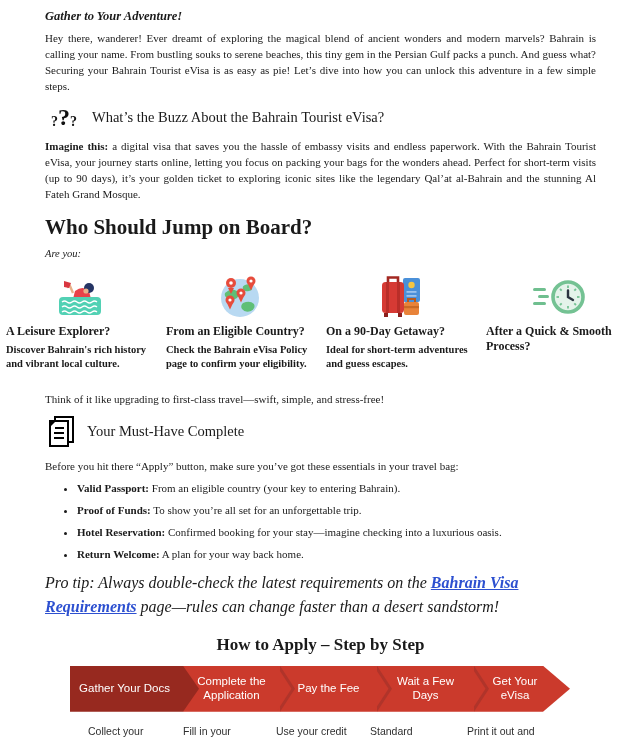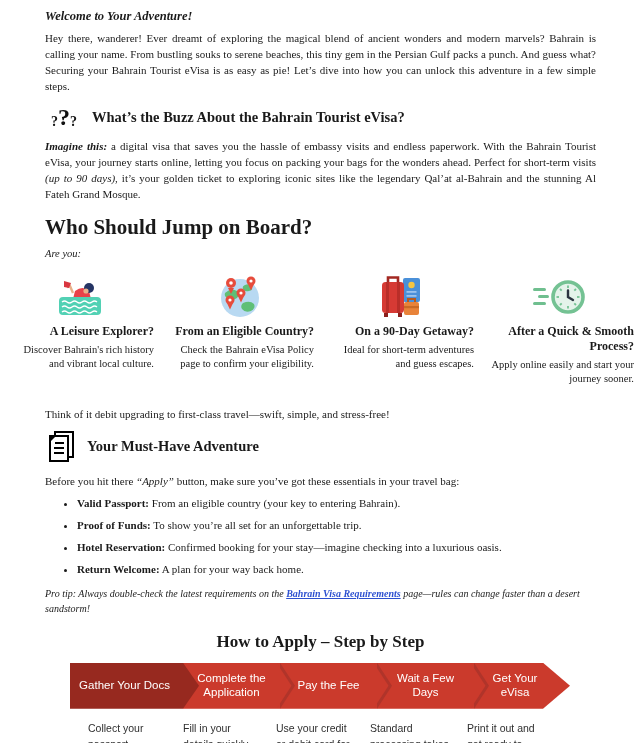--- a/index.html
+++ b/index.html
@@ -12,43 +12,43 @@
   }
   .content { padding:9px 44px 0 45px; }
 
   .intro-title { font-size:12.5px; font-weight:bold; font-style:italic; margin-bottom:7px; }
   .para { font-size:11px; line-height:1.45; text-align:justify; margin-bottom:9px; }
 
   .buzz-head { display:flex; align-items:center; gap:9px; margin:4px 0 8px 0; }
   .qmarks { display:flex; align-items:flex-start; font-weight:bold; color:#111; width:38px; justify-content:center; }
   .q-side { font-size:14px; transform:translateY(10px); }
   .q-big  { font-size:24px; }
-  .h2 { font-size:14.5px; font-weight:bold; }
+  .h2 { font-size:14.5px; font-weight:normal; }
 
   .who-title { font-size:21px; font-weight:bold; margin:12px 0 8px 0; }
   .are-you { font-size:10.5px; font-style:italic; margin-bottom:16px; }
 
   .cards { display:grid; grid-template-columns:repeat(4,1fr); column-gap:12px; margin:4px 6px 0 6px; }
-  .card { text-align:right; }
+  .card { text-align:left; }
   .card-icon { height:44px; display:flex; align-items:flex-end; justify-content:center; margin-bottom:5px; }
   .card-title { font-size:12px; font-weight:bold; line-height:1.25; margin-bottom:4px; }
-  .card-desc { font-size:10.5px; line-height:1.35; }
+  .card-desc { font-size:10.5px; line-height:1.35;font-weight:bold; }
 
   .closing-line { font-size:11px; margin:13px 0 6px 0; }
 
   .check-head { display:flex; align-items:center; gap:10px; margin:10px 0 11px 0; }
   .check-icon { width:32px; display:flex; justify-content:center; }
 
   .check-intro { font-size:11px; margin-bottom:2px; }
   ul.checklist { list-style:disc; margin:0 0 0 32px; }
   ul.checklist li { font-size:11px; margin-top:10px; }
   .b { font-weight:bold; }
-  .i { font-style:italic; }
-
-  .protip { font-size:10px; font-style:italic; line-height:1.5; margin-top:11px; }
+  .i { }
+
+  .protip { font-size:16px; font-style:italic; line-height:1.5; margin-top:11px; }
   a.doclink { color:var(--link-blue,#2d50d0); font-weight:bold; text-decoration:underline; cursor:pointer; }
 
   .howto-title { text-align:center; font-size:17px; font-weight:bold; margin:16px 0 0 0; }
 
   .arrow-banner {
     position:relative; height:46px; width:500px; margin:11px 0 0 70px;
     clip-path:polygon(0 0, calc(100% - 27px) 0, 100% 50%, calc(100% - 27px) 100%, 0 100%);
     display:flex;
   }
   .seg {
@@ -78,21 +78,21 @@
   .step-desc {
     font-family:"Liberation Sans", sans-serif; font-size:10.5px; line-height:1.5;
     color:#2f2f2f; padding-right:14px;
   }
   svg { display:block; }
 </style>
 </head>
 <body>
 
 <div class="content">
-  <div class="intro-title">Welcome to Your Adventure!</div>
+  <div class="intro-title">Gather to Your Adventure!</div>
   <p class="para">Hey there, wanderer! Ever dreamt of exploring the magical blend of ancient wonders and modern marvels? Bahrain is calling your name. From bustling souks to serene beaches, this tiny gem in the Persian Gulf packs a punch. And guess what? Securing your Bahrain Tourist eVisa is as easy as pie! Let’s dive into how you can unlock this adventure in a few simple steps.</p>
 
   <div class="buzz-head">
     <span class="qmarks">
         <span class="q-side">?</span>
         <span class="q-big">?</span>
         <span class="q-side">?</span>
       </span>
     <span class="h2">What’s the Buzz About the Bahrain Tourist eVisa?</span>
   </div>
@@ -190,39 +190,38 @@
           <line x1="46" y1="20" x2="48.5" y2="20"></line>
           <line x1="29" y1="12" x2="30.7" y2="13.7"></line>
           <line x1="45" y1="12" x2="43.3" y2="13.7"></line>
           <line x1="29" y1="28" x2="30.7" y2="26.3"></line>
           <line x1="45" y1="28" x2="43.3" y2="26.3"></line>
         </g>
         <path d="M37 13.5 V20 L42 23" stroke="#2b3440" stroke-width="2.4" fill="none" stroke-linecap="round"></path>
       </svg>
     </div>
     <div class="card-title">After a Quick &amp; Smooth Process?</div>
-    <div class="card-desc">Apply online easily and start your journey sooner.</div>
   </div>
 </div>
 
 <div class="content">
-  <div class="closing-line">Think of it debit upgrading to first-class travel—swift, simple, and stress-free!</div>
+  <div class="closing-line">Think of it like upgrading to first-class travel—swift, simple, and stress-free!</div>
 
   <div class="check-head">
     <span class="check-icon">
       <svg width="30" height="34" viewBox="0 0 30 34">
         <rect x="9" y="2" width="18" height="25" fill="#ffffff" stroke="#000000" stroke-width="2"></rect>
         <rect x="4" y="6" width="18" height="25" fill="#ffffff" stroke="#000000" stroke-width="2"></rect>
         <path d="M4 6 l6 0 l-6 6 z" fill="#000000"></path>
         <line x1="9" y1="13" x2="18" y2="13" stroke="#000000" stroke-width="2"></line>
         <line x1="8" y1="18" x2="18" y2="18" stroke="#000000" stroke-width="2"></line>
         <line x1="8" y1="23" x2="18" y2="23" stroke="#000000" stroke-width="2"></line>
       </svg>
     </span>
-    <span class="h2">Your Must-Have Adventure</span>
+    <span class="h2">Your Must-Have Complete</span>
   </div>
 
   <p class="check-intro"><span>Before you hit there </span><span class="i">“Apply”</span><span> button, make sure you’ve got these essentials in your travel bag:</span></p>
 
   <ul class="checklist">
     <li><span class="b">Valid Passport:</span><span> From an eligible country (your key to entering Bahrain).</span></li>
     <li><span class="b">Proof of Funds:</span><span> To show you’re all set for an unforgettable trip.</span></li>
     <li><span class="b">Hotel Reservation:</span><span> Confirmed booking for your stay—imagine checking into a luxurious oasis.</span></li>
     <li><span class="b">Return Welcome:</span><span> A plan for your way back home.</span></li>
   </ul>

